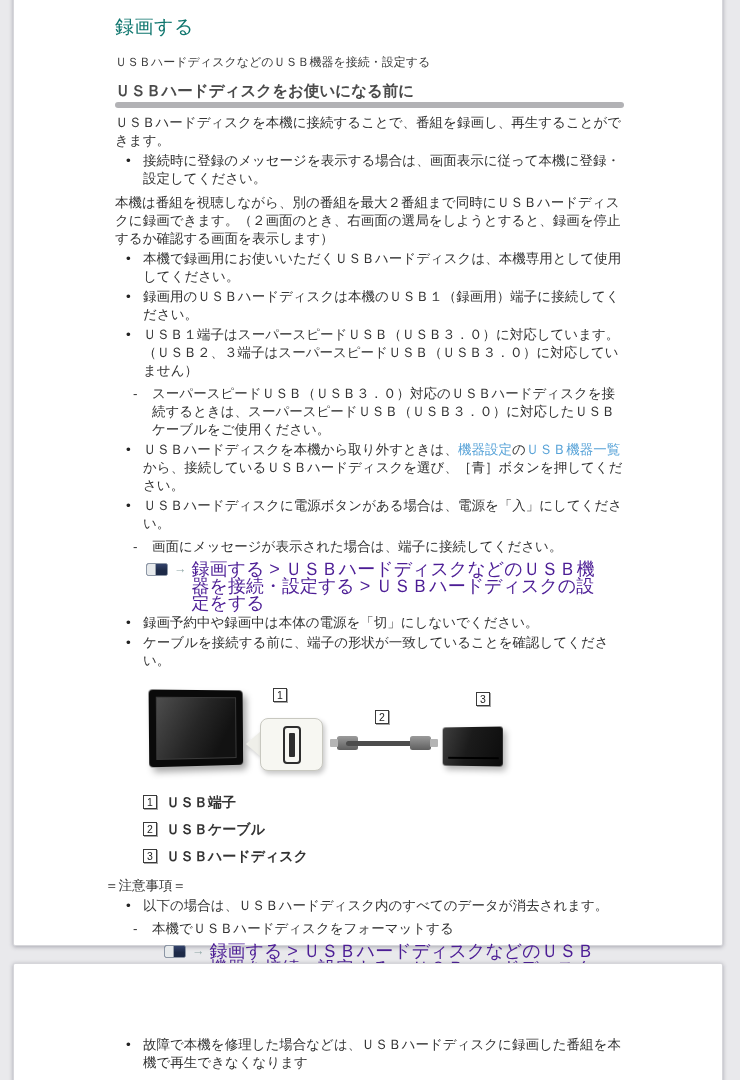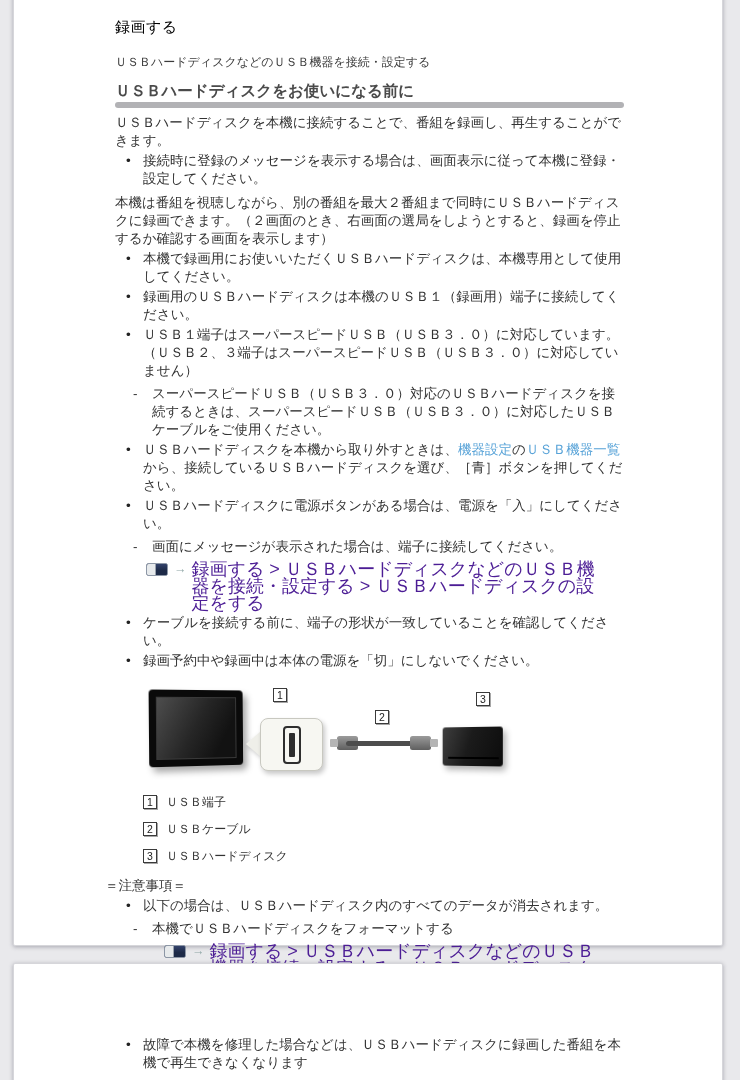--- a/index.html
+++ b/index.html
@@ -18,21 +18,21 @@
   .page1 { top:-12px; height:958px; }
   .page2 { top:963px; height:220px; }
 
   .content {
     margin-left:101px; width:512px; color:#333;
     font-size:13.5px; line-height:18px;
   }
   .page1 .content { padding-top:26px; }
   .page2 .content { padding-top:70px; }
 
-  .h1 { font-size:15px; line-height:24px; color:#000000; font-weight:500; letter-spacing:0.5px; }
+  .h1 { font-size:19px; line-height:24px; color:#0f766e; font-weight:500; letter-spacing:0.5px; }
   .h2 { font-size:12px; line-height:22px; color:#3b3b3b; font-weight:500; margin-top:12px; }
   .h3 { font-size:15.5px; line-height:20px; color:#4a4a4a; font-weight:700; margin-top:8px; }
   .rule { height:6px; width:509px; background:#b2b2b5; border-radius:3px; margin-top:1px; }
 
   .para { margin-top:6px; }
   .bullet { position:relative; padding-left:28px; margin-top:2px; }
   .bullet::before { content:"•"; position:absolute; left:11px; top:0; color:#222; }
   .dashitem { position:relative; padding-left:37px; margin-top:5px; }
   .dashitem::before { content:"-"; position:absolute; left:18px; top:0; color:#333; }
 
@@ -87,21 +87,21 @@
   .num-box { display:inline-block; width:14px; height:14px; border:1px solid #3a3a3a;
     background:#fff; color:#222; font-size:10.5px; line-height:13px; text-align:center;
     box-shadow:1px 1px 0 rgba(0,0,0,0.35); }
   .dlabel { position:absolute; }
   .dlabel1 { left:158px; top:6px; }
   .dlabel2 { left:260px; top:28px; }
   .dlabel3 { left:361px; top:10px; }
 
   .legend-row { display:flex; align-items:center; margin:9px 0 0 28px; }
   .legend-row .num-box { flex:0 0 14px; margin-right:9px; }
-  .legend-label { font-size:12px; color:#333; }
+  .legend-label { font-size:14px; color:#333;font-weight:bold; }
 
   .note-heading { margin-left:-10px; margin-top:12px; color:#333; }
   .page-num { text-align:center; margin-top:10px; color:#444; font-size:13px; }
 </style>
 </head>
 <body>
 
 <div class="viewport">
 
   <div class="page page1">
@@ -132,22 +132,22 @@
 
       <div class="ref">
         <span class="ref-icon">
             <span class="ri-left"></span>
             <span class="ri-right"></span>
           </span>
         <span class="ref-arrow">→</span>
         <span class="ref-text">録画する &gt; ＵＳＢハードディスクなどのＵＳＢ機器を接続・設定する &gt; ＵＳＢハードディスクの設定をする</span>
       </div>
 
+      <div class="bullet">録画予約中や録画中は本体の電源を「切」にしないでください。</div>
       <div class="bullet">ケーブルを接続する前に、端子の形状が一致していることを確認してください。</div>
-      <div class="bullet">録画予約中や録画中は本体の電源を「切」にしないでください。</div>
 
       <div class="diagram">
         <div class="tv"></div>
         <div class="pointer"></div>
         <div class="callout">
           <div class="usb-port"></div>
         </div>
         <span class="num-box dlabel dlabel1">1</span>
         <div class="cable">
           <div class="conn left"></div>

